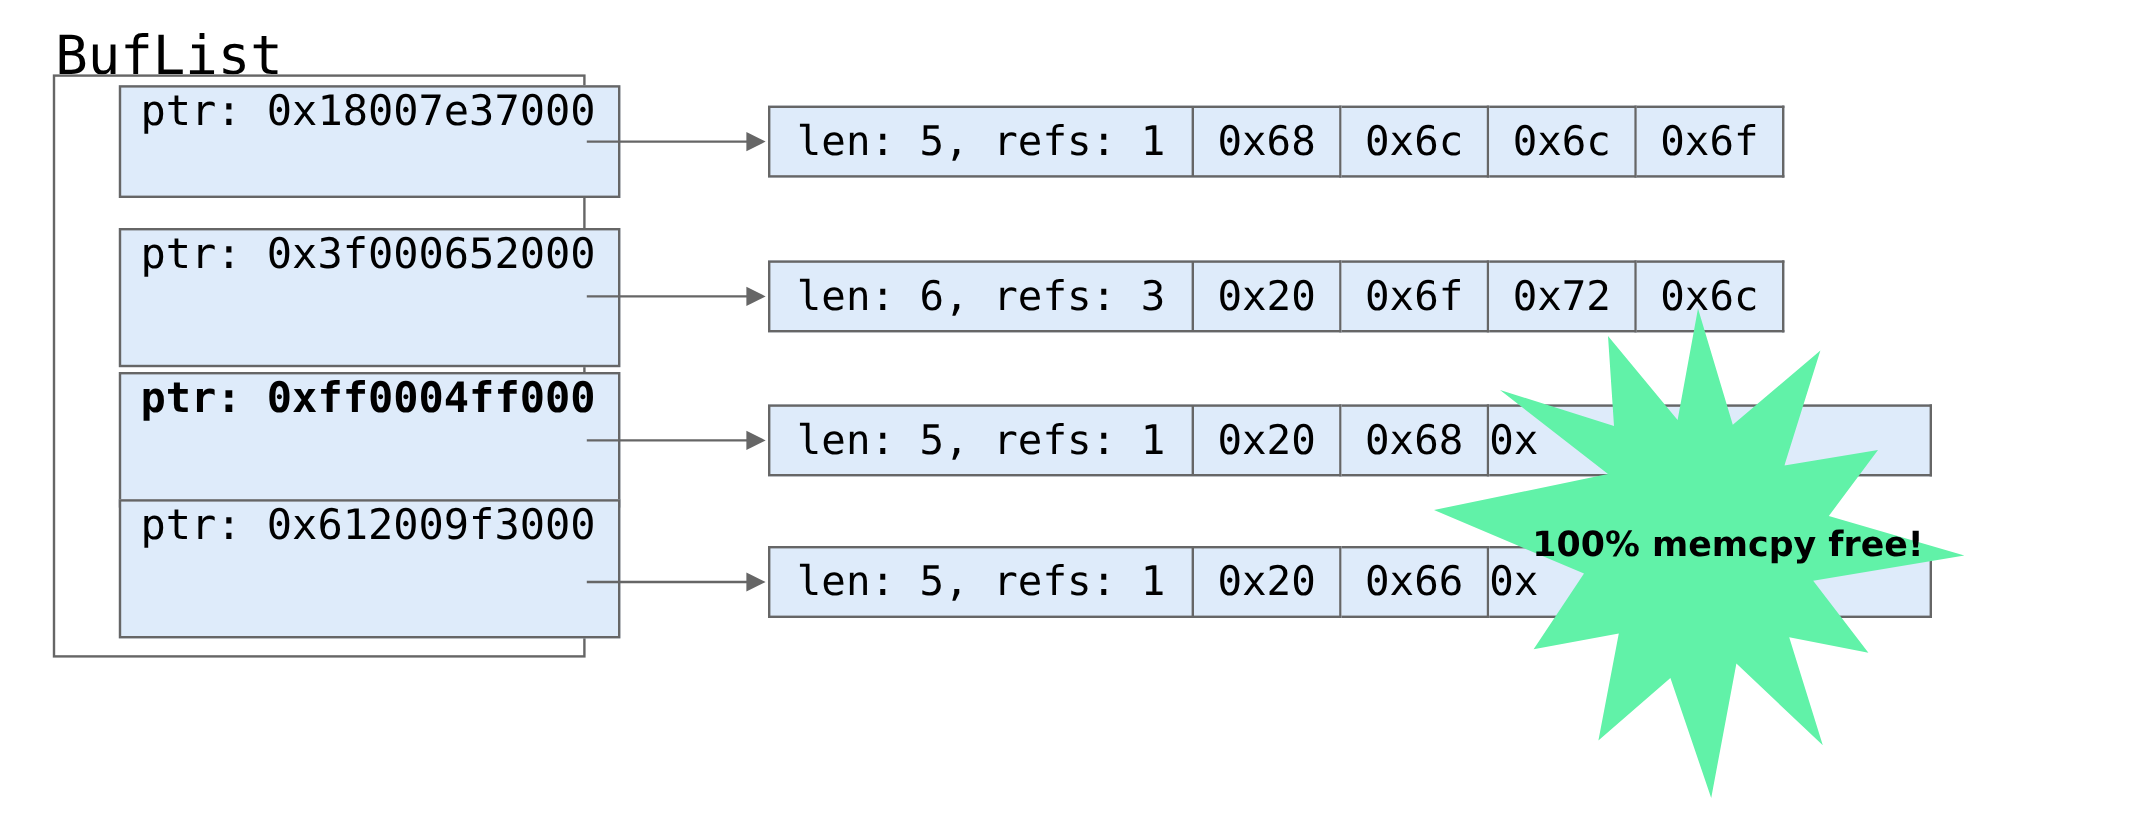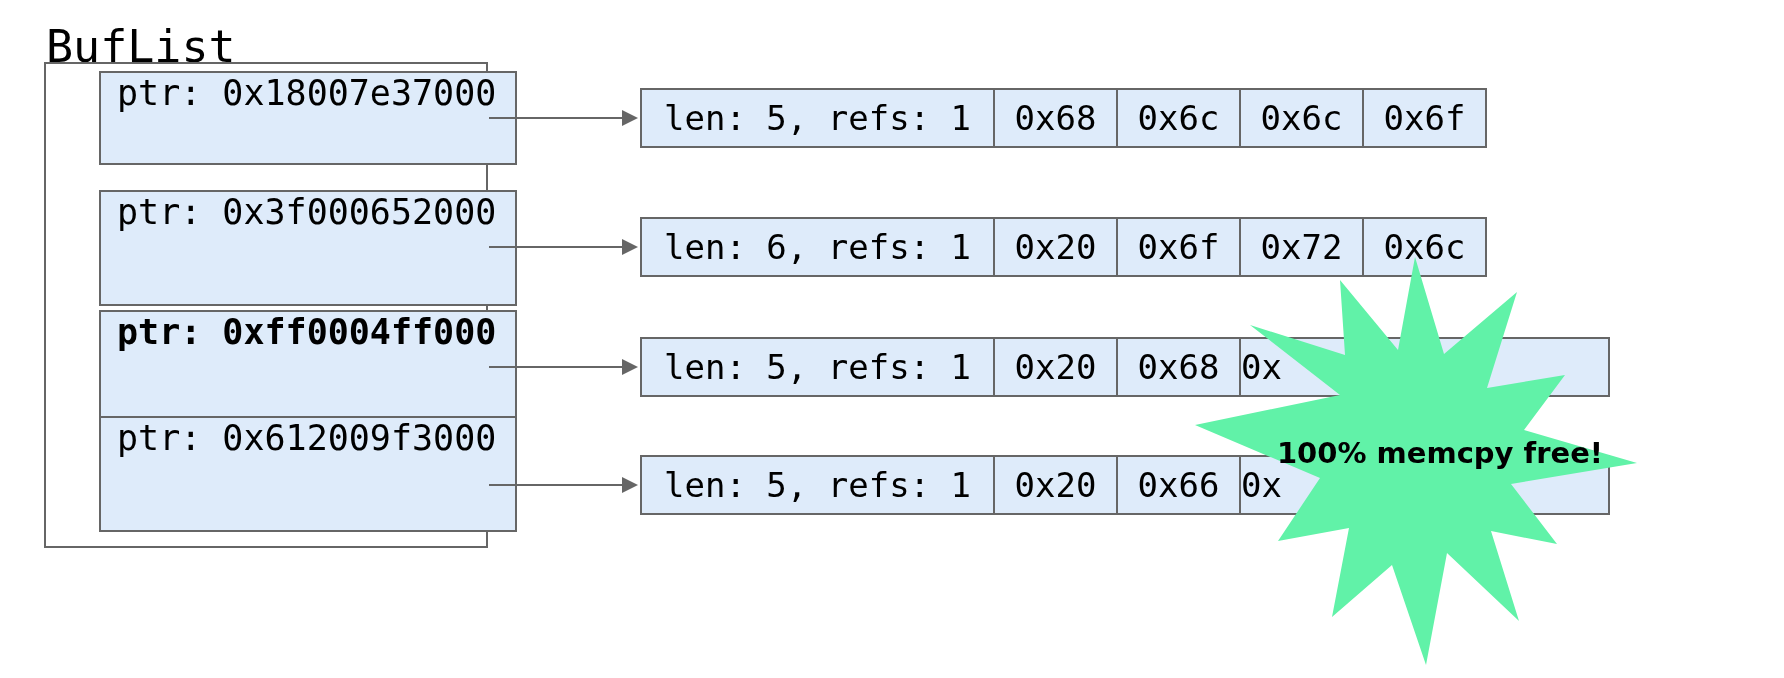--- a/index.html
+++ b/index.html
@@ -47,21 +47,21 @@
         <span>ptr: 0x612009f3000</span>
       </div>
       <div class="buf-row" style="left: 640px; top: 88px;">
         <div class="cell first">len: 5, refs: 1</div>
         <div class="cell byte">0x68</div>
         <div class="cell byte">0x6c</div>
         <div class="cell byte">0x6c</div>
         <div class="cell byte">0x6f</div>
       </div>
       <div class="buf-row" style="left: 640px; top: 217px;">
-        <div class="cell first">len: 6, refs: 1</div>
+        <div class="cell first">len: 6, refs: 3</div>
         <div class="cell byte">0x20</div>
         <div class="cell byte">0x6f</div>
         <div class="cell byte">0x72</div>
         <div class="cell byte">0x6c</div>
       </div>
       <div class="buf-row" style="left: 640px; top: 337px;">
         <div class="cell first">len: 5, refs: 1</div>
         <div class="cell byte">0x20</div>
         <div class="cell byte">0x68</div>
         <div class="cell byte covered">0x</div>

